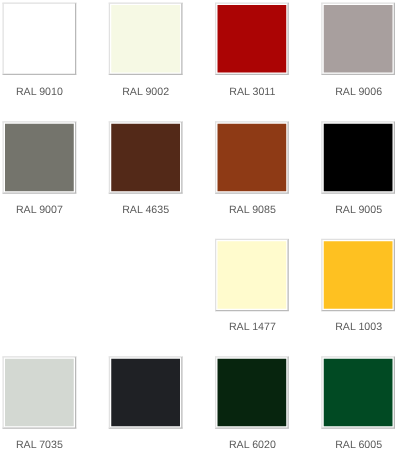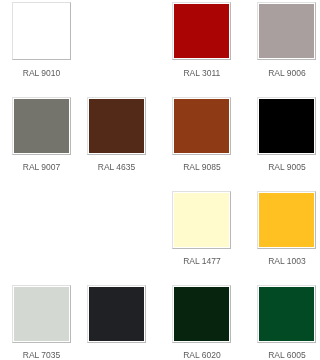--- a/index.html
+++ b/index.html
@@ -17,21 +17,21 @@
     position: relative;
     width: 319px;
     height: 360px;
     background: #ffffff;
   }
   .swatch-cell {
     position: absolute;
     width: 85px;
     height: 78px;
   }
-  .swatch-cell.c0 { left: 12px; }
+  .swatch-cell.c0 { left: 2px; }
   .swatch-cell.c1 { left: 87px; }
   .swatch-cell.c2 { left: 172.4px; padding-left: 10px; }
   .swatch-cell.c3 { left: 257.4px; }
   .swatch-cell.r0 { top: 2px; }
   .swatch-cell.r1 { top: 96.6px; }
   .swatch-cell.r2 { top: 190.6px; }
   .swatch-cell.r3 { top: 284.6px; }
   .swatch-chip {
     position: absolute;
     left: 0;
@@ -64,20 +64,26 @@
 </style>
 </head>
 <body>
 
 <div class="palette">
   <div class="swatch-cell c0 r0">
     <div class="swatch-chip">
       <div class="swatch-fill" style="background: rgb(255, 255, 255);"></div>
     </div>
     <div class="swatch-label">RAL 9010</div>
+  </div>
+  <div class="swatch-cell c1 r0">
+    <div class="swatch-chip">
+      <div class="swatch-fill" style="background: rgb(246, 249, 228);"></div>
+    </div>
+    <div class="swatch-label">RAL 9002</div>
   </div>
   <div class="swatch-cell c2 r0">
     <div class="swatch-chip">
       <div class="swatch-fill" style="background: rgb(171, 4, 4);"></div>
     </div>
     <div class="swatch-label">RAL 3011</div>
   </div>
   <div class="swatch-cell c3 r0">
     <div class="swatch-chip">
       <div class="swatch-fill" style="background: rgb(168, 159, 158);"></div>

